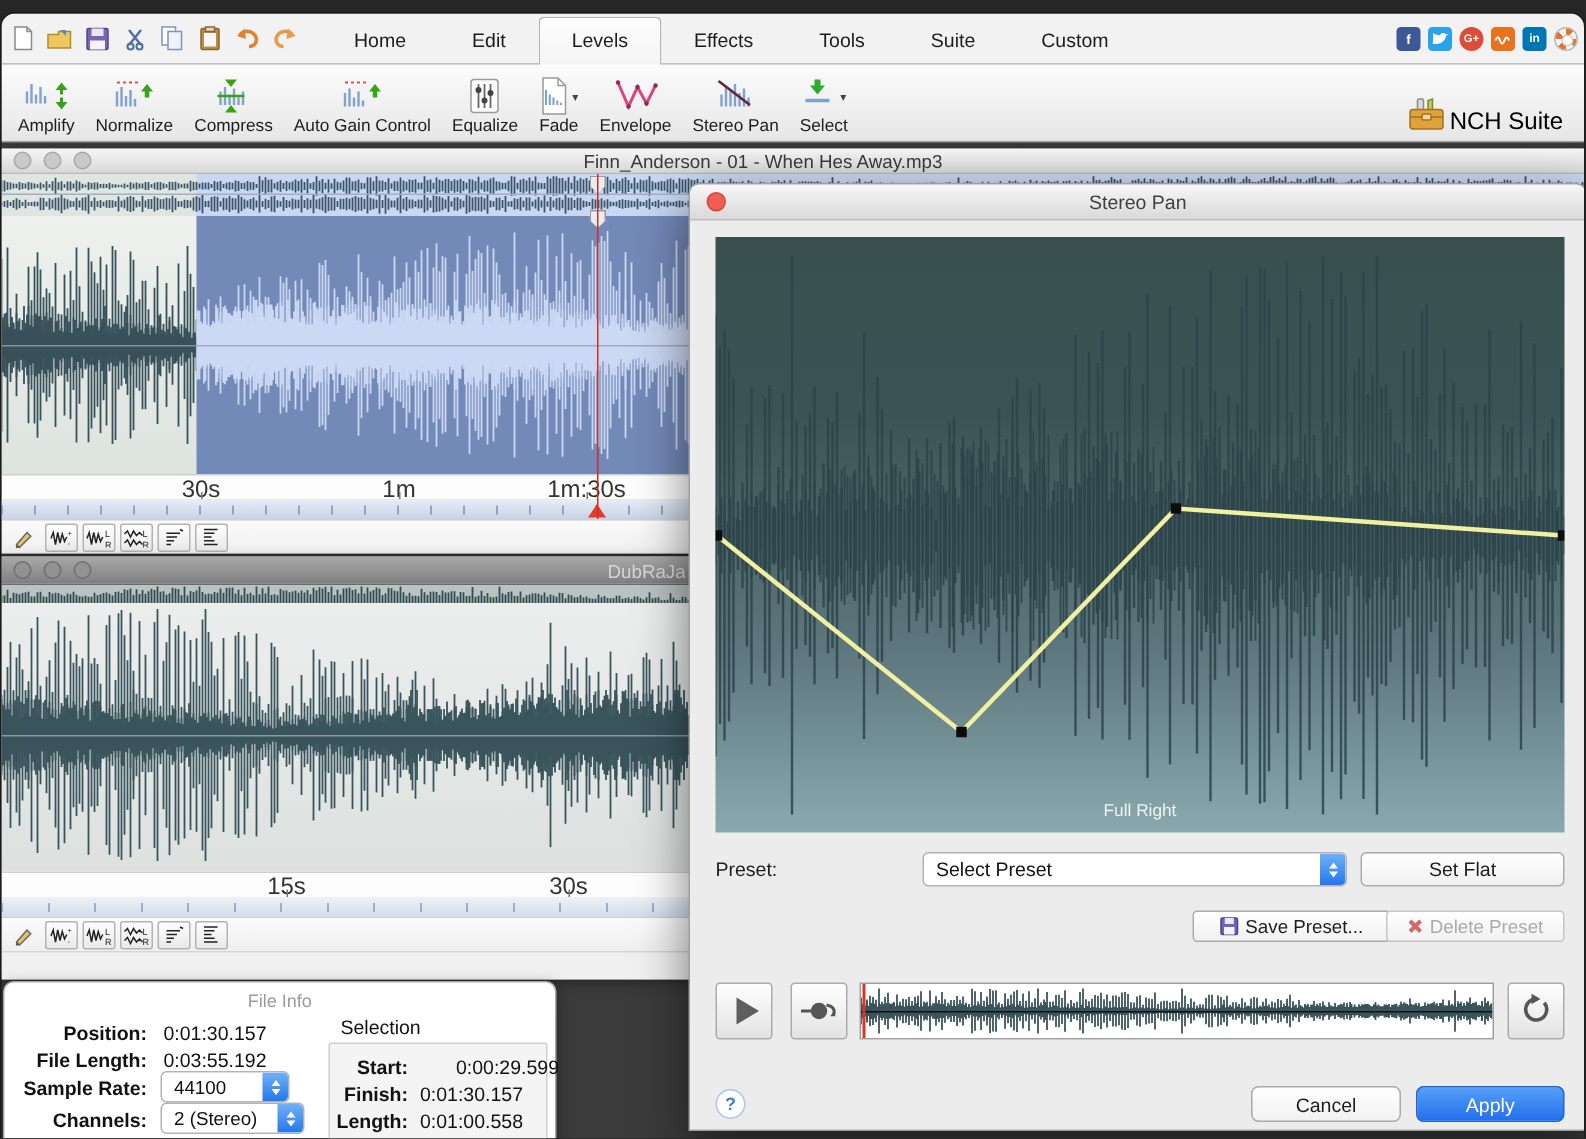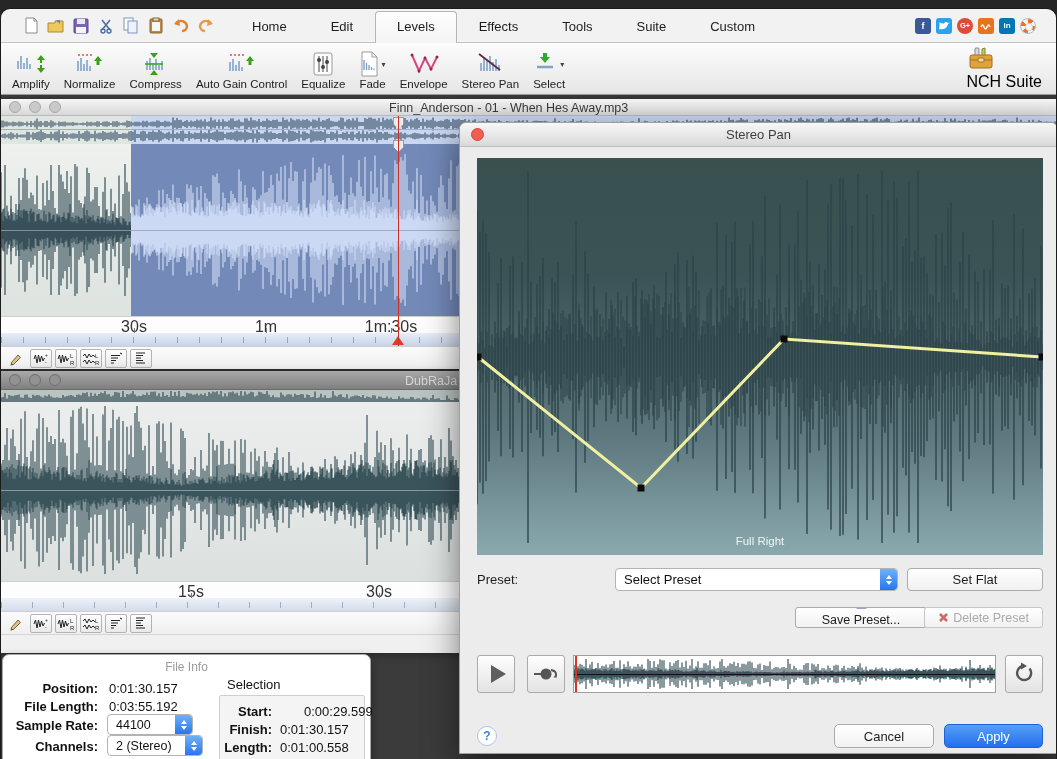--- a/index.html
+++ b/index.html
@@ -2,37 +2,37 @@
 <html><head>
 <meta charset="utf-8">
 <style>
   html,body{margin:0;padding:0;background:#262626;}
   *{box-sizing:border-box;}
   body{font-family:"Liberation Sans",sans-serif;-webkit-font-smoothing:antialiased;}
   .screen{position:relative;width:1057px;height:759px;overflow:hidden;background:#262626;}
   .abs{position:absolute;}
   .app-window{position:absolute;left:0;top:8px;right:0;bottom:0;background:#3b3b3b;border-radius:10px 10px 0 0;overflow:hidden;border:1px solid #1b1b1b;border-bottom:none;}
   
-  .header{position:absolute;left:0;top:0;right:0;height:34px;background:#f2f2f2;border-bottom:1px solid #c3c3c3;display:flex;align-items:center;padding:0 20px;}
+  .header{position:absolute;left:0;top:0;right:0;height:34px;background:#f2f2f2;border-bottom:1px solid #c3c3c3;display:flex;align-items:center;padding:0 4px;}
   .qicons{display:flex;align-items:center;gap:5px;margin-right:14px;}
   .qicon{width:20px;height:20px;display:flex;align-items:center;justify-content:center;cursor:default;}
   .tabs{display:flex;align-items:flex-end;height:34px;}
   .tab{padding:8px 22px 9px 22px;font-size:13px;color:#1c1c1c;}
   .tab.active{background:linear-gradient(#fdfdfd,#f4f4f4);border:1px solid #b5b5b5;border-bottom:none;border-radius:4px 4px 0 0;padding:7px 21px 10px 21px;margin-bottom:-1px;}
   .social{margin-left:auto;display:flex;align-items:center;gap:5px;}
   .sicon{width:16px;height:16px;border-radius:3px;display:flex;align-items:center;justify-content:center;color:#fff;font-weight:bold;font-size:9px;}
   .lifebuoy{width:16px;height:16px;border-radius:50%;background:conic-gradient(#e8722b 0 45deg,#f4f4f4 45deg 90deg,#e8722b 90deg 135deg,#f4f4f4 135deg 180deg,#e8722b 180deg 225deg,#f4f4f4 225deg 270deg,#e8722b 270deg 315deg,#f4f4f4 315deg 360deg);border:1px solid #b9b9b9;position:relative;}
   .lifebuoy:after{content:"";position:absolute;left:4px;top:4px;width:6px;height:6px;border-radius:50%;background:#fbfbfb;border:1px solid #cfcfcf;}
   
   .ribbon{position:absolute;left:0;top:34px;right:0;height:52px;background:linear-gradient(#fcfcfc,#e6e6e6);border-bottom:1px solid #9e9e9e;display:flex;align-items:stretch;padding:2px 6px 0 4px;}
   .rbtn{display:flex;flex-direction:column;align-items:center;justify-content:flex-end;padding:2px 7px 3px 7px;border-radius:3px;}
   .rbtn .ric{height:28px;display:flex;align-items:center;justify-content:center;position:relative;}
   .rbtn .rlab{font-size:11.5px;color:#1d1d1d;white-space:nowrap;line-height:13px;}
   .caret{font-size:8px;color:#444;margin-left:2px;}
-  .suite{margin-left:auto;display:flex;flex-direction:column;align-items:flex-start;justify-content:flex-end;padding:2px 8px 3px;}
+  .suite{margin-left:auto;display:flex;flex-direction:row;align-items:flex-end;justify-content:flex-end;padding:2px 8px 3px;}
   
   .docwin{position:absolute;background:#e9ecea;overflow:hidden;box-shadow:0 2px 8px rgba(0,0,0,.35);}
   .titlebar{position:absolute;left:0;top:0;right:0;display:flex;align-items:center;padding:0 8px;}
   .tl{width:12px;height:12px;border-radius:50%;margin-right:8px;}
   .wtitle{position:absolute;font-size:12.5px;white-space:nowrap;}
   .toolstrip{position:absolute;left:0;right:0;background:linear-gradient(#fbfbfb,#efefef);border-top:1px solid #cfcfcf;display:flex;align-items:center;gap:3px;padding:0 4px;}
   .tsbtn{width:22px;height:19px;display:flex;align-items:center;justify-content:center;background:linear-gradient(#fefefe,#e9e9e9);border:1px solid #b3b3b3;border-radius:2px;}
   .tsbtn.noframe{border:none;background:none;}
   .rulerlab{position:absolute;transform:translateX(-50%);font-size:16px;color:#333;top:1px;}
   .rulertick{position:absolute;width:1px;height:5px;background:#777;bottom:0;}
@@ -498,21 +498,21 @@
     <div class="dropdown" style="left:155px;top:445px;width:283px;">
       <span class="val">Select Preset</span>
       <span class="stepper">
             <span class="up"></span>
             <span class="dn"></span>
           </span>
     </div>
     <div class="btn abs" style="left:447px;top:445px;width:136px;height:23px;">
           <span>Set Flat</span>
         </div>
-    <div class="btn abs" style="left:335px;top:484px;width:132px;height:21px;border-radius:3px;font-size:12.5px;gap:4px;flex-direction:column;">
+    <div class="btn abs" style="left:335px;top:484px;width:132px;height:21px;border-radius:3px;font-size:12.5px;gap:4px;">
       <svg width="13" height="13">
             <rect x="1" y="1" width="11" height="11" rx="1" fill="#6f62b8" stroke="#4c4190"></rect>
             <rect x="3.5" y="1" width="6" height="4" fill="#e8e8f2"></rect>
             <rect x="3" y="7" width="7" height="5" fill="#f4f4f8"></rect>
           </svg>
       <span>Save Preset...</span>
     </div>
     <div class="btn abs" style="left:464px;top:484px;width:119px;height:21px;border-radius:3px;font-size:12.5px;gap:4px;color:#ababab;border-color:#c6c6c6;">
       <svg width="11" height="11">
             <path d="M2 2 L9 9 M9 2 L2 9" stroke="#d06a6a" stroke-width="2.6"></path>

